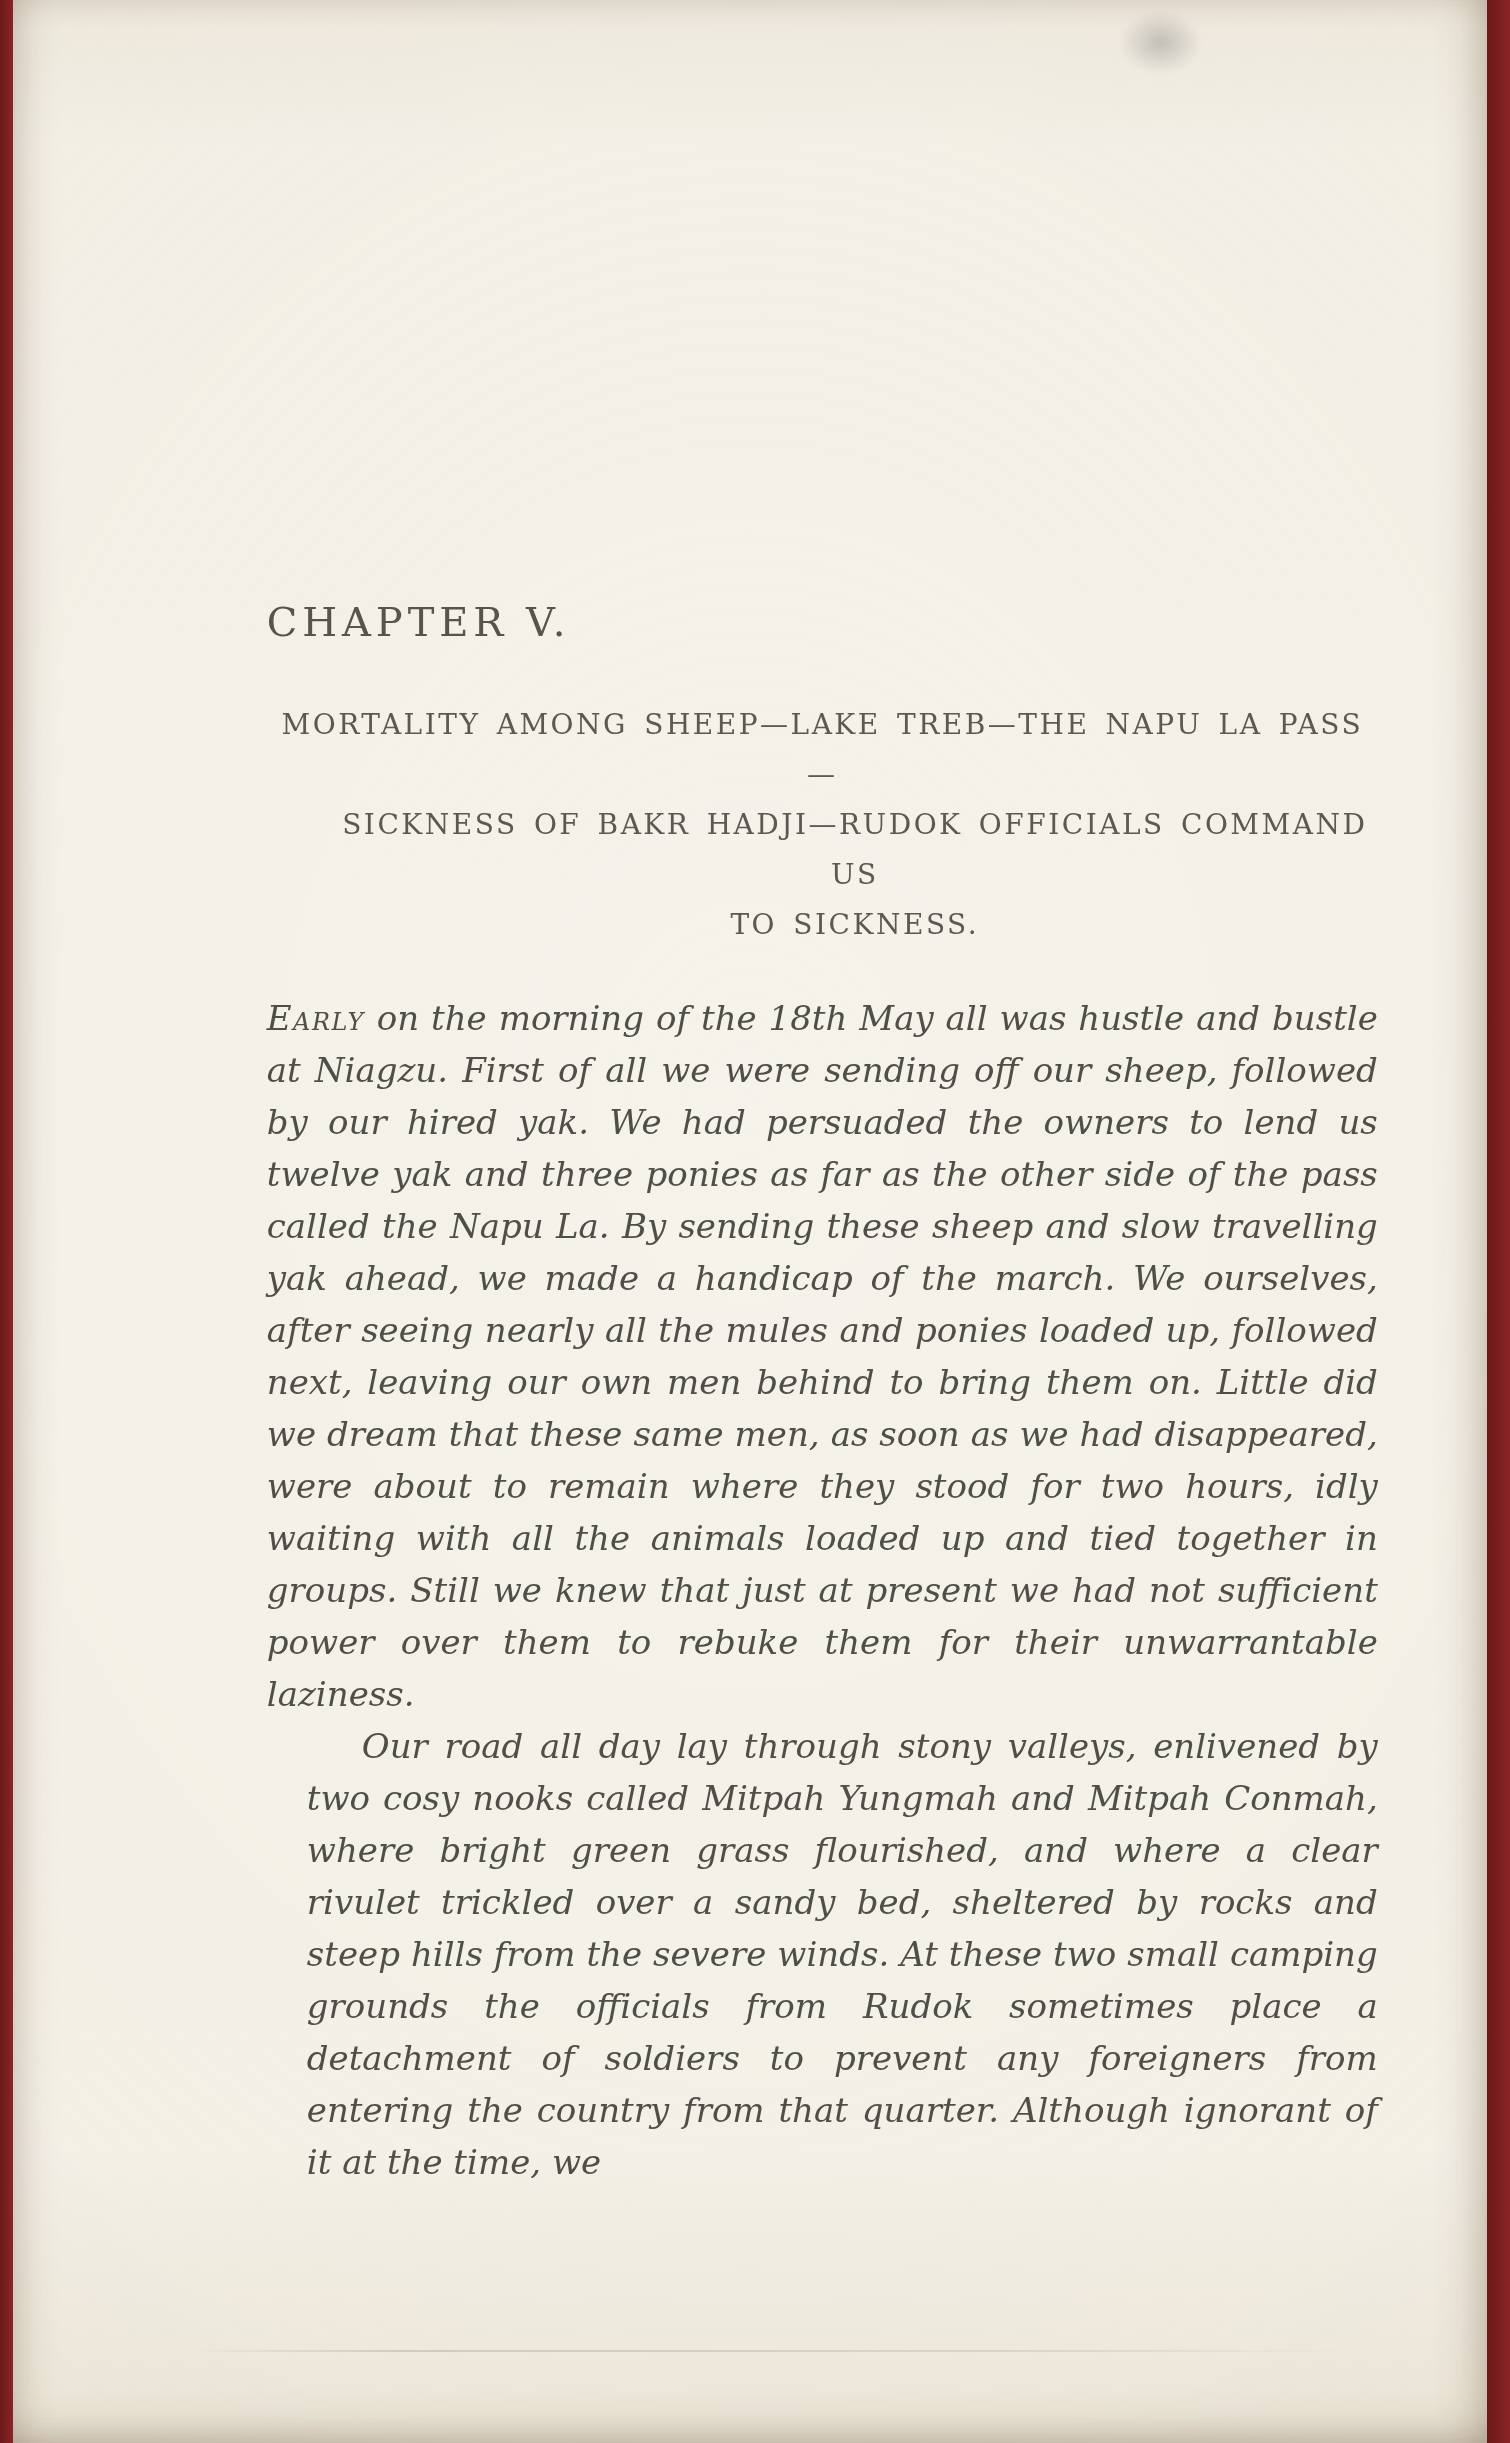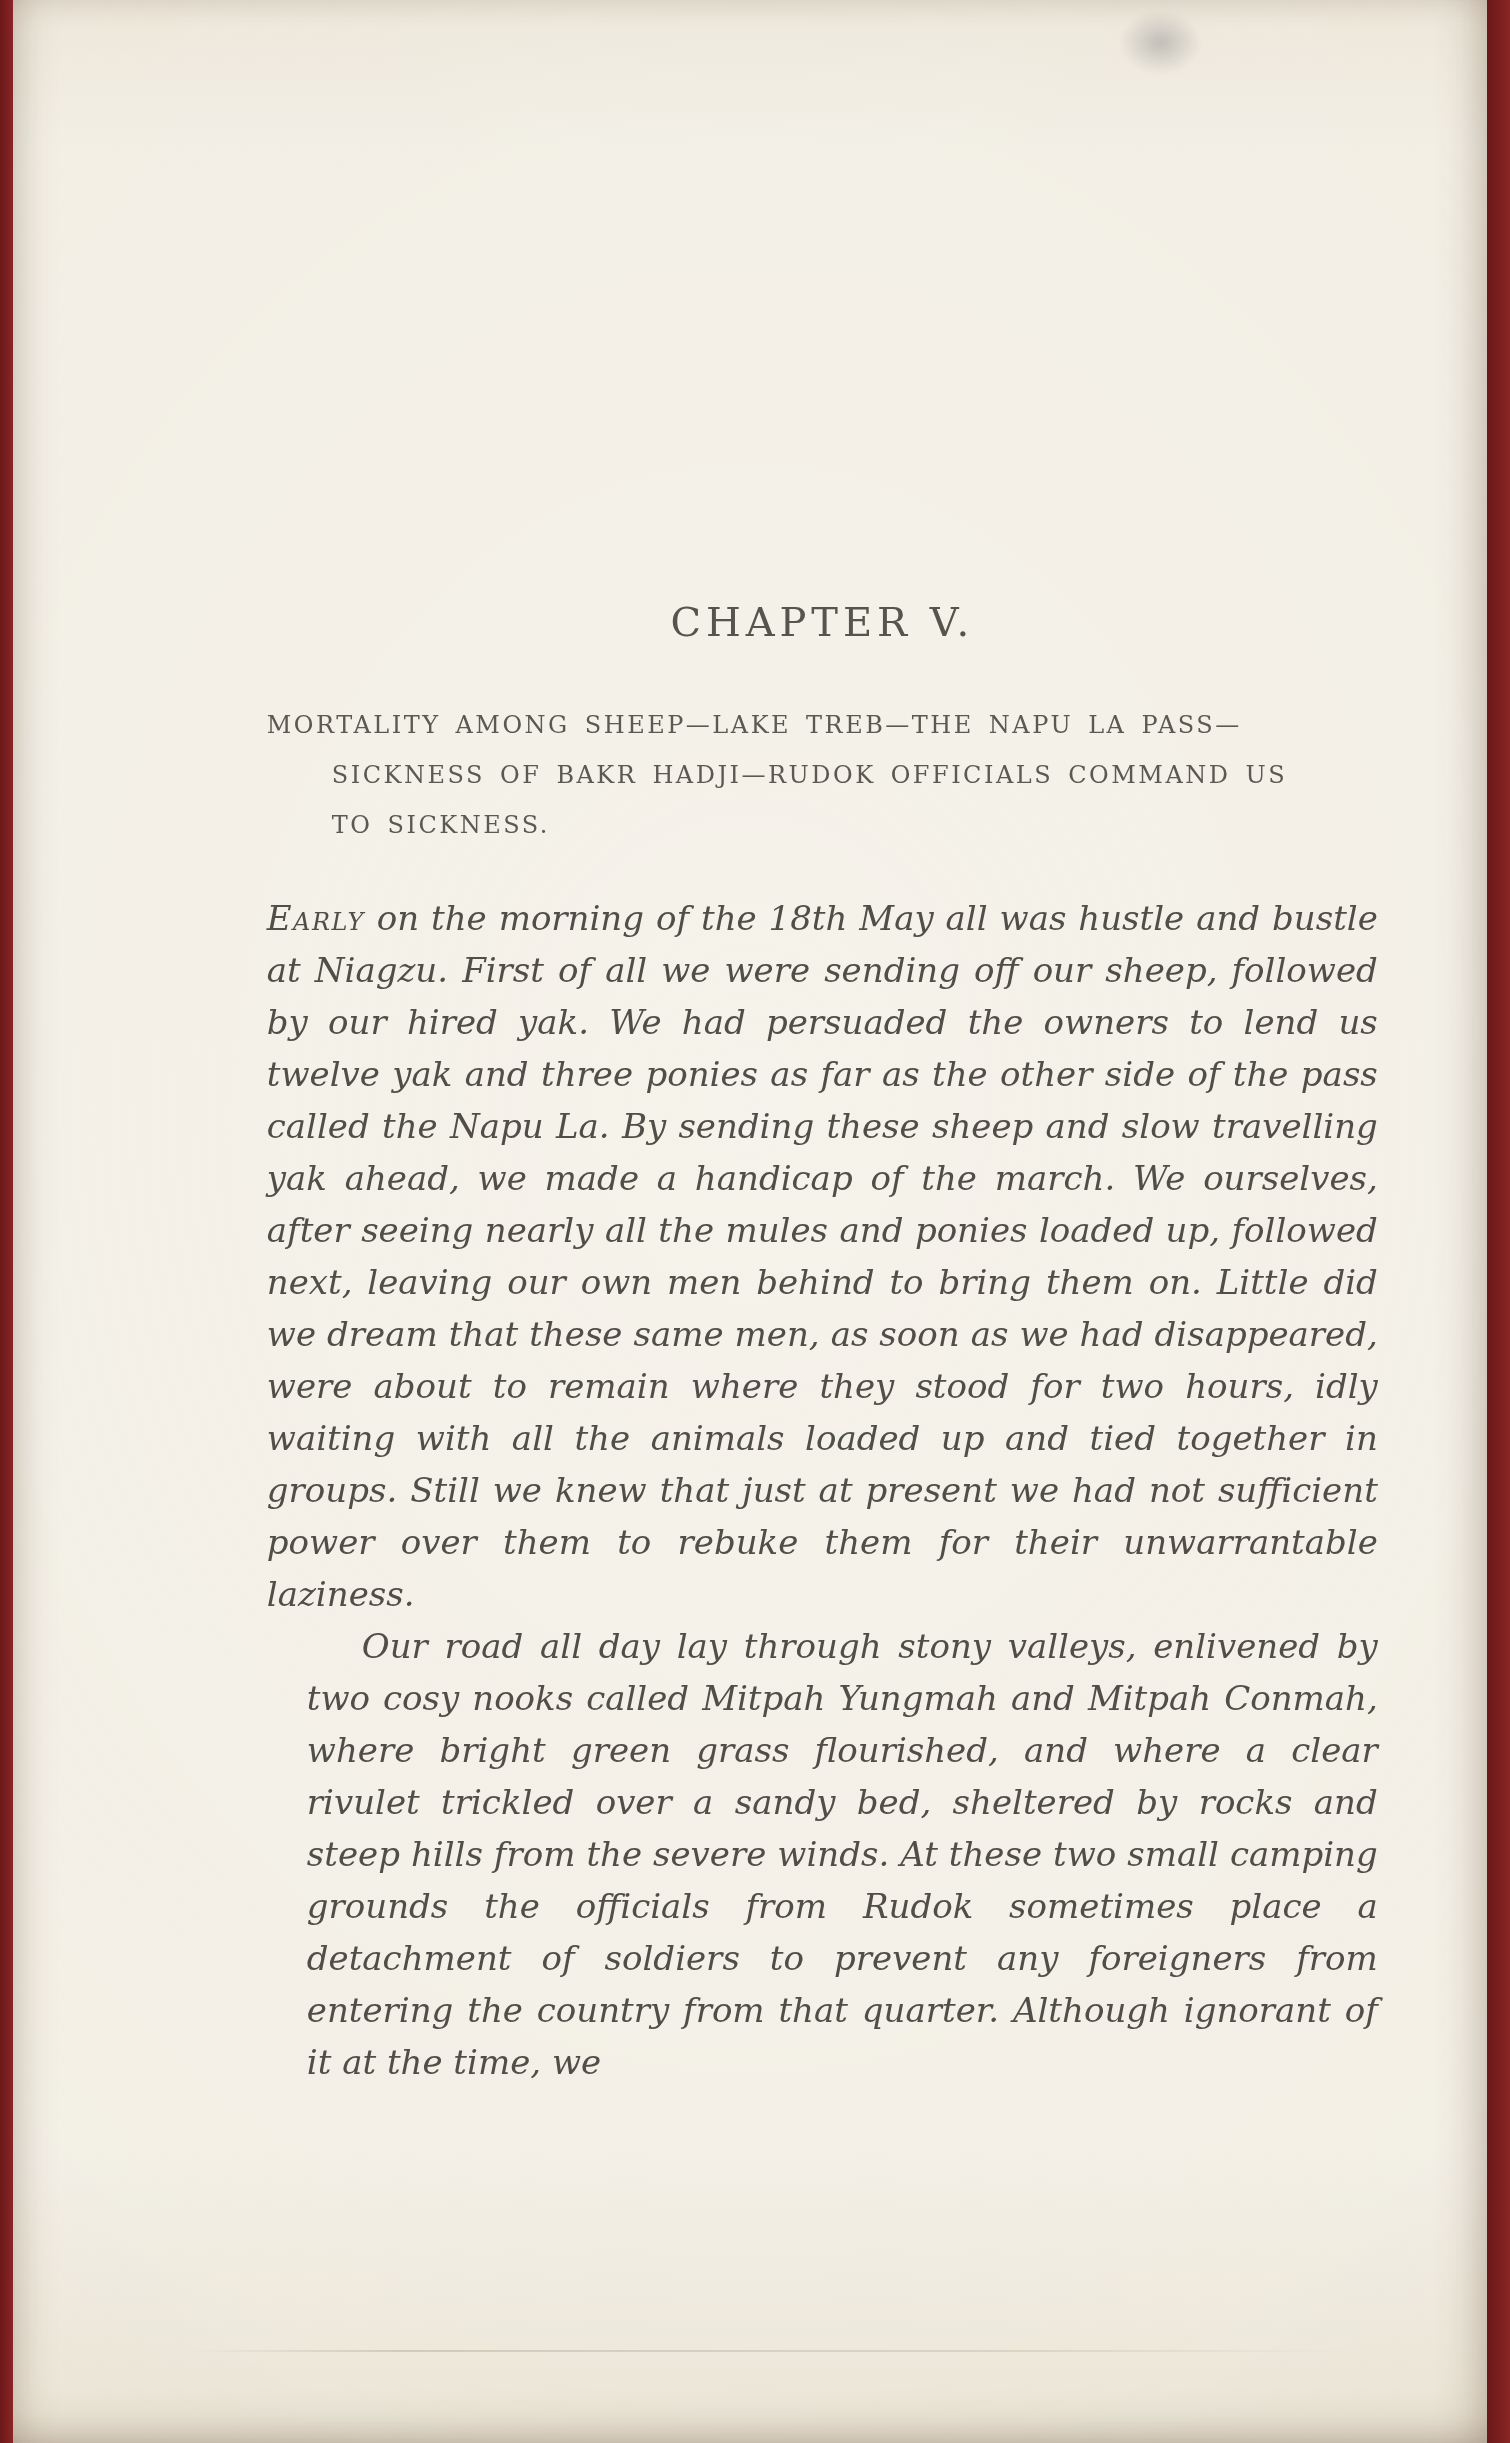--- a/index.html
+++ b/index.html
@@ -65,31 +65,32 @@
     width: 1111px;
     color: #53514a;
   }
 
   .chapter {
     margin: 0;
     padding-top: 599px;
     font-size: 40px;
     font-weight: normal;
     letter-spacing: 4.9px;
-    text-align: center;
+    text-align: left;
     color: #56544d;
   }
 
   .synopsis {
     margin-top: 55px;
-    font-size: 24px;
+    font-size: 28px;
     letter-spacing: 2.5px;
     word-spacing: 4.9px;
     line-height: 50px;
     color: #5b5952;
+    text-align: center;
   }
   .syn-line.cont { margin-left: 65px; }
 
   .bodytext {
     margin-top: 42px;
     font-size: 34px;
     line-height: 52px;
     text-align: justify;
     color: #504e48;
   }

